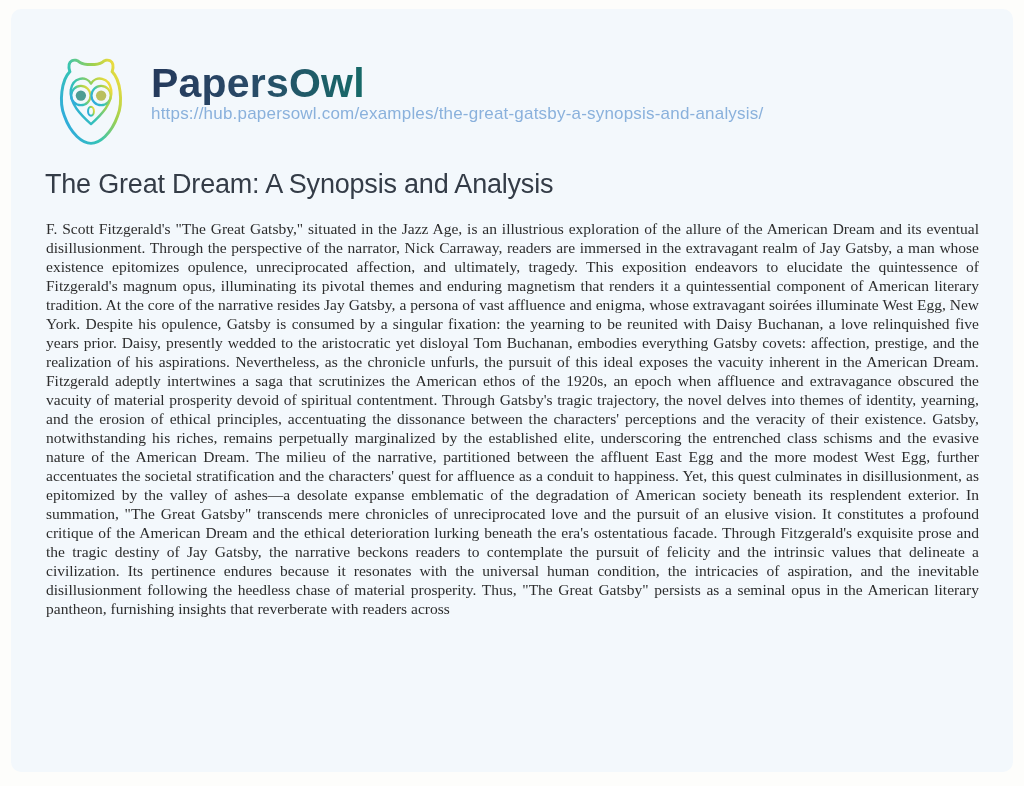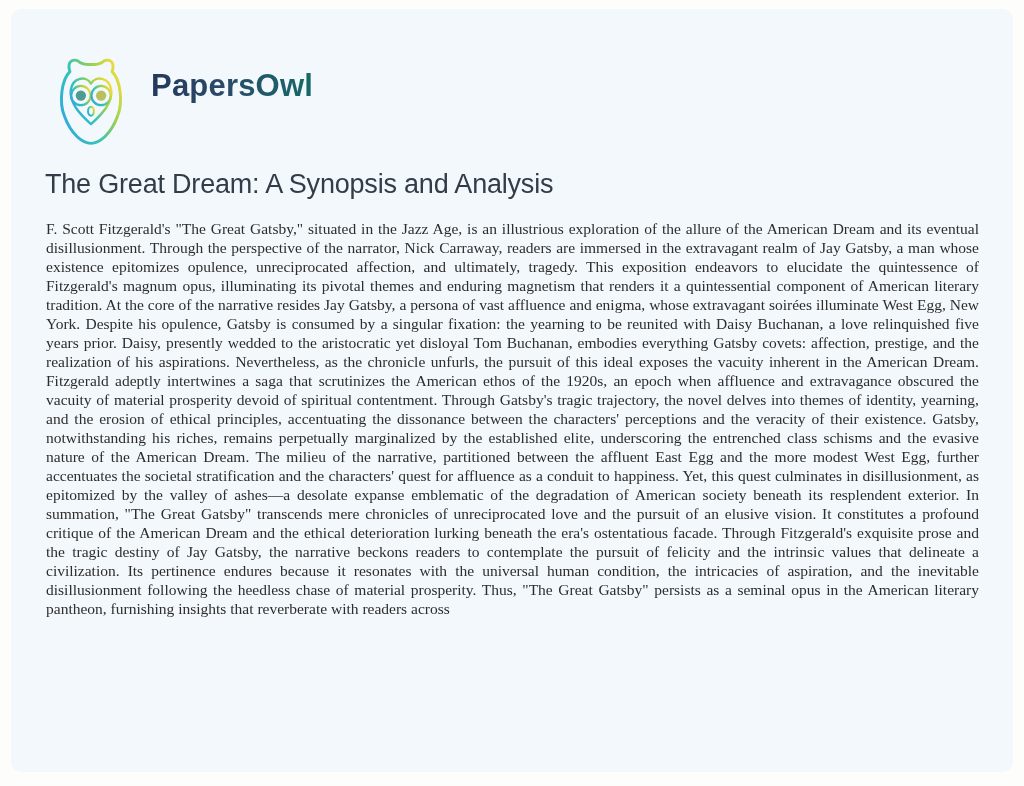--- a/index.html
+++ b/index.html
@@ -22,22 +22,22 @@
     border-radius: 10px;
   }
   .logo {
     position: absolute;
     left: 45px; top: 54px;
     width: 92px; height: 96px;
     cursor: pointer;
   }
   .brand {
     position: absolute;
-    left: 151px; top: 68px;
-    font-size: 31px;
+    left: 151px; top: 60px;
+    font-size: 41px;
     font-weight: 700;
     letter-spacing: 0.2px;
     color: #24395b;
     background: linear-gradient(90deg, #24395b 0%, #2a4a68 45%, #166a68 100%);
     -webkit-background-clip: text;
     background-clip: text;
     -webkit-text-fill-color: transparent;
     cursor: pointer;
   }
   .url {
@@ -88,17 +88,18 @@
       <circle cx="39" cy="45" r="10.5" fill="none" stroke="url(#owlgrad)" stroke-width="2.4"></circle>
       <circle cx="61" cy="45" r="10.5" fill="none" stroke="url(#owlgrad)" stroke-width="2.4"></circle>
       <circle cx="39" cy="45" r="5.6" fill="#4d9c94"></circle>
       <circle cx="61" cy="45" r="5.6" fill="#b9bf5e"></circle>
       <ellipse cx="50" cy="62" rx="3.2" ry="4.8" fill="none" stroke="url(#owlgrad)" stroke-width="2.2"></ellipse>
     </svg>
   </div>
 
   <div class="brand">PapersOwl</div>
 
+  <div class="url">https://hub.papersowl.com/examples/the-great-gatsby-a-synopsis-and-analysis/</div>
 
   <h1 class="doc-title">The Great Dream: A Synopsis and Analysis</h1>
 
   <p class="doc-body">F. Scott Fitzgerald's "The Great Gatsby," situated in the Jazz Age, is an illustrious exploration of the allure of the American Dream and its eventual disillusionment. Through the perspective of the narrator, Nick Carraway, readers are immersed in the extravagant realm of Jay Gatsby, a man whose existence epitomizes opulence, unreciprocated affection, and ultimately, tragedy. This exposition endeavors to elucidate the quintessence of Fitzgerald's magnum opus, illuminating its pivotal themes and enduring magnetism that renders it a quintessential component of American literary tradition. At the core of the narrative resides Jay Gatsby, a persona of vast affluence and enigma, whose extravagant soirées illuminate West Egg, New York. Despite his opulence, Gatsby is consumed by a singular fixation: the yearning to be reunited with Daisy Buchanan, a love relinquished five years prior. Daisy, presently wedded to the aristocratic yet disloyal Tom Buchanan, embodies everything Gatsby covets: affection, prestige, and the realization of his aspirations. Nevertheless, as the chronicle unfurls, the pursuit of this ideal exposes the vacuity inherent in the American Dream. Fitzgerald adeptly intertwines a saga that scrutinizes the American ethos of the 1920s, an epoch when affluence and extravagance obscured the vacuity of material prosperity devoid of spiritual contentment. Through Gatsby's tragic trajectory, the novel delves into themes of identity, yearning, and the erosion of ethical principles, accentuating the dissonance between the characters' perceptions and the veracity of their existence. Gatsby, notwithstanding his riches, remains perpetually marginalized by the established elite, underscoring the entrenched class schisms and the evasive nature of the American Dream. The milieu of the narrative, partitioned between the affluent East Egg and the more modest West Egg, further accentuates the societal stratification and the characters' quest for affluence as a conduit to happiness. Yet, this quest culminates in disillusionment, as epitomized by the valley of ashes—a desolate expanse emblematic of the degradation of American society beneath its resplendent exterior. In summation, "The Great Gatsby" transcends mere chronicles of unreciprocated love and the pursuit of an elusive vision. It constitutes a profound critique of the American Dream and the ethical deterioration lurking beneath the era's ostentatious facade. Through Fitzgerald's exquisite prose and the tragic destiny of Jay Gatsby, the narrative beckons readers to contemplate the pursuit of felicity and the intrinsic values that delineate a civilization. Its pertinence endures because it resonates with the universal human condition, the intricacies of aspiration, and the inevitable disillusionment following the heedless chase of material prosperity. Thus, "The Great Gatsby" persists as a seminal opus in the American literary pantheon, furnishing insights that reverberate with readers across</p>
 </div>
 
 </body></html>

